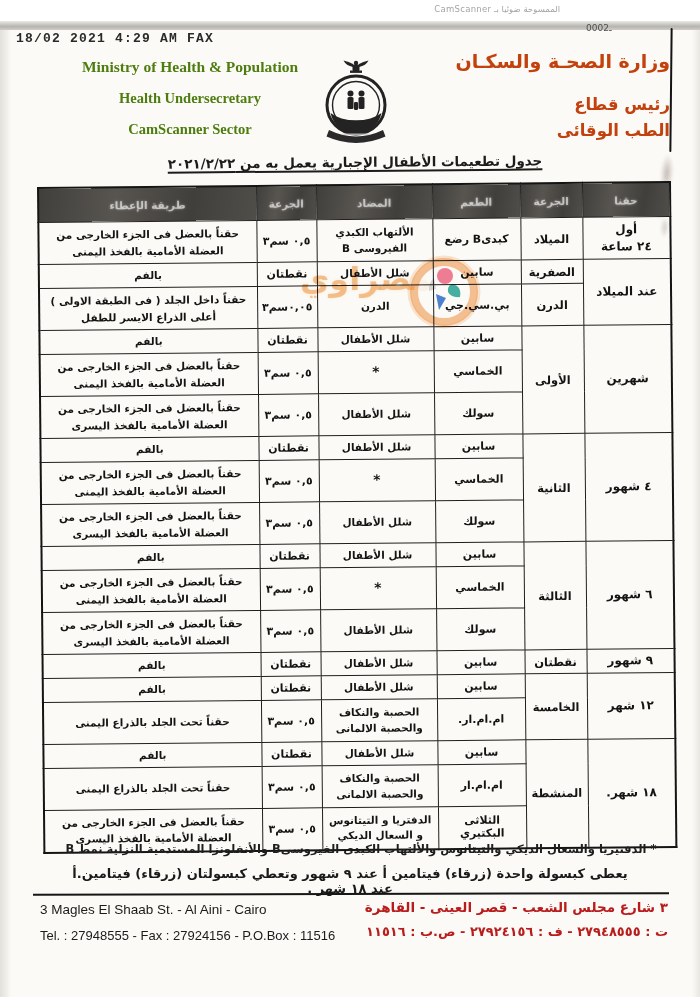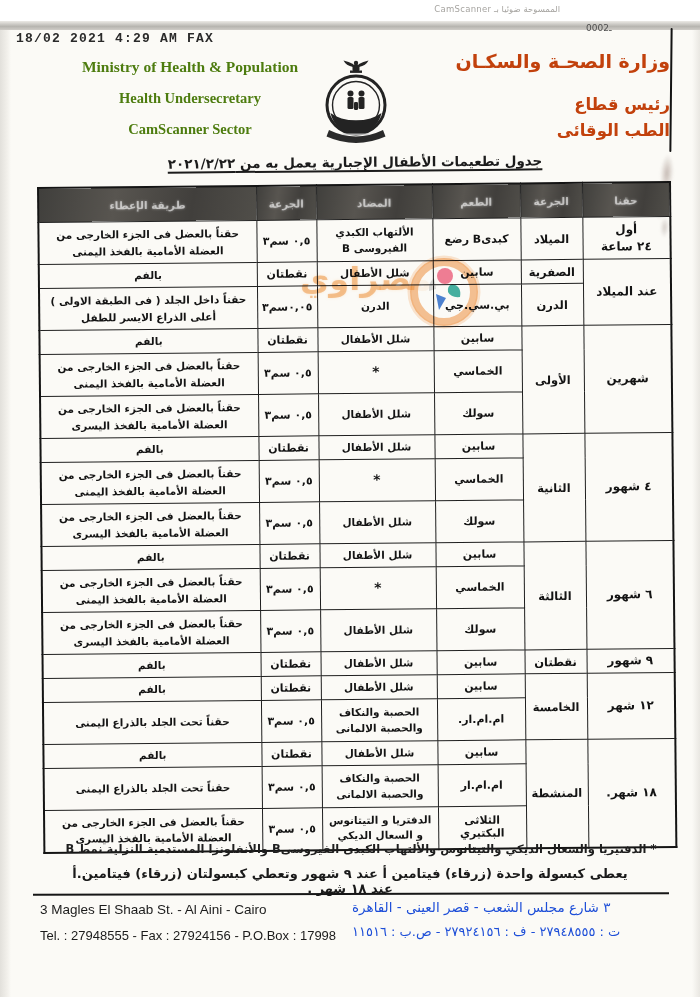--- a/index.html
+++ b/index.html
@@ -80,22 +80,22 @@
   .footnote2{position:absolute;left:60px;top:866px;width:580px;direction:rtl;text-align:center;
     font-size:13px;font-weight:bold;color:#1a1a1a;}
 
   .divider{position:absolute;left:33px;top:893px;width:636px;height:2.4px;background:#161616;
     transform:rotate(-.15deg);}
 
   .footer-en{position:absolute;left:40px;top:902px;width:320px;
     font-family:Liberation Sans, sans-serif;color:#1b1b1b;}
   .footer-en .f1{font-size:13.5px;margin-bottom:11px;}
   .footer-en .f2{font-size:13px;}
-  .footer-ar{position:absolute;left:352px;top:899px;width:316px;direction:rtl;text-align:left;
-    font-weight:normal;color:#1d4ed8;}
+  .footer-ar{position:absolute;left:352px;top:899px;width:316px;direction:rtl;text-align:right;
+    font-weight:bold;color:#b91c1c;}
   .footer-ar .f1{font-size:13.5px;margin-bottom:9px;}
   .footer-ar .f2{font-size:13px;letter-spacing:.3px;}
 </style>
 </head>
 <body>
 
 <div class="page"></div>
 <div class="top-white"></div>
 <div class="camscanner">الممسوحة ضوئيا بـ CamScanner</div>
 <div class="scan-band"></div>
@@ -309,18 +309,18 @@
   </svg>
 </div>
 
 <div class="footnote1"><span>*</span> <span>الدفتيريا والسعال الديكي والتيتانوس والألتهاب الكبدى الفيروسىB والأنفلونزا المستدمية النزلية نمط B</span></div>
 <div class="footnote2">يعطى كبسولة واحدة (زرقاء) فيتامين أ عند ٩ شهور وتعطي كبسولتان (زرقاء) فيتامين.أ عند ١٨ شهر .</div>
 
 <div class="divider"></div>
 
 <div class="footer-en">
   <div class="f1">3 Magles El Shaab St. - Al Aini - Cairo</div>
-  <div class="f2">Tel. : 27948555 - Fax : 27924156 - P.O.Box : 17998</div>
+  <div class="f2">Tel. : 27948555 - Fax : 27924156 - P.O.Box : 11516</div>
 </div>
 <div class="footer-ar">
   <div class="f1">٣ شارع مجلس الشعب - قصر العينى - القاهرة</div>
   <div class="f2">ت : ٢٧٩٤٨٥٥٥ - ف : ٢٧٩٢٤١٥٦ - ص.ب : ١١٥١٦</div>
 </div>
 
 </body></html>

